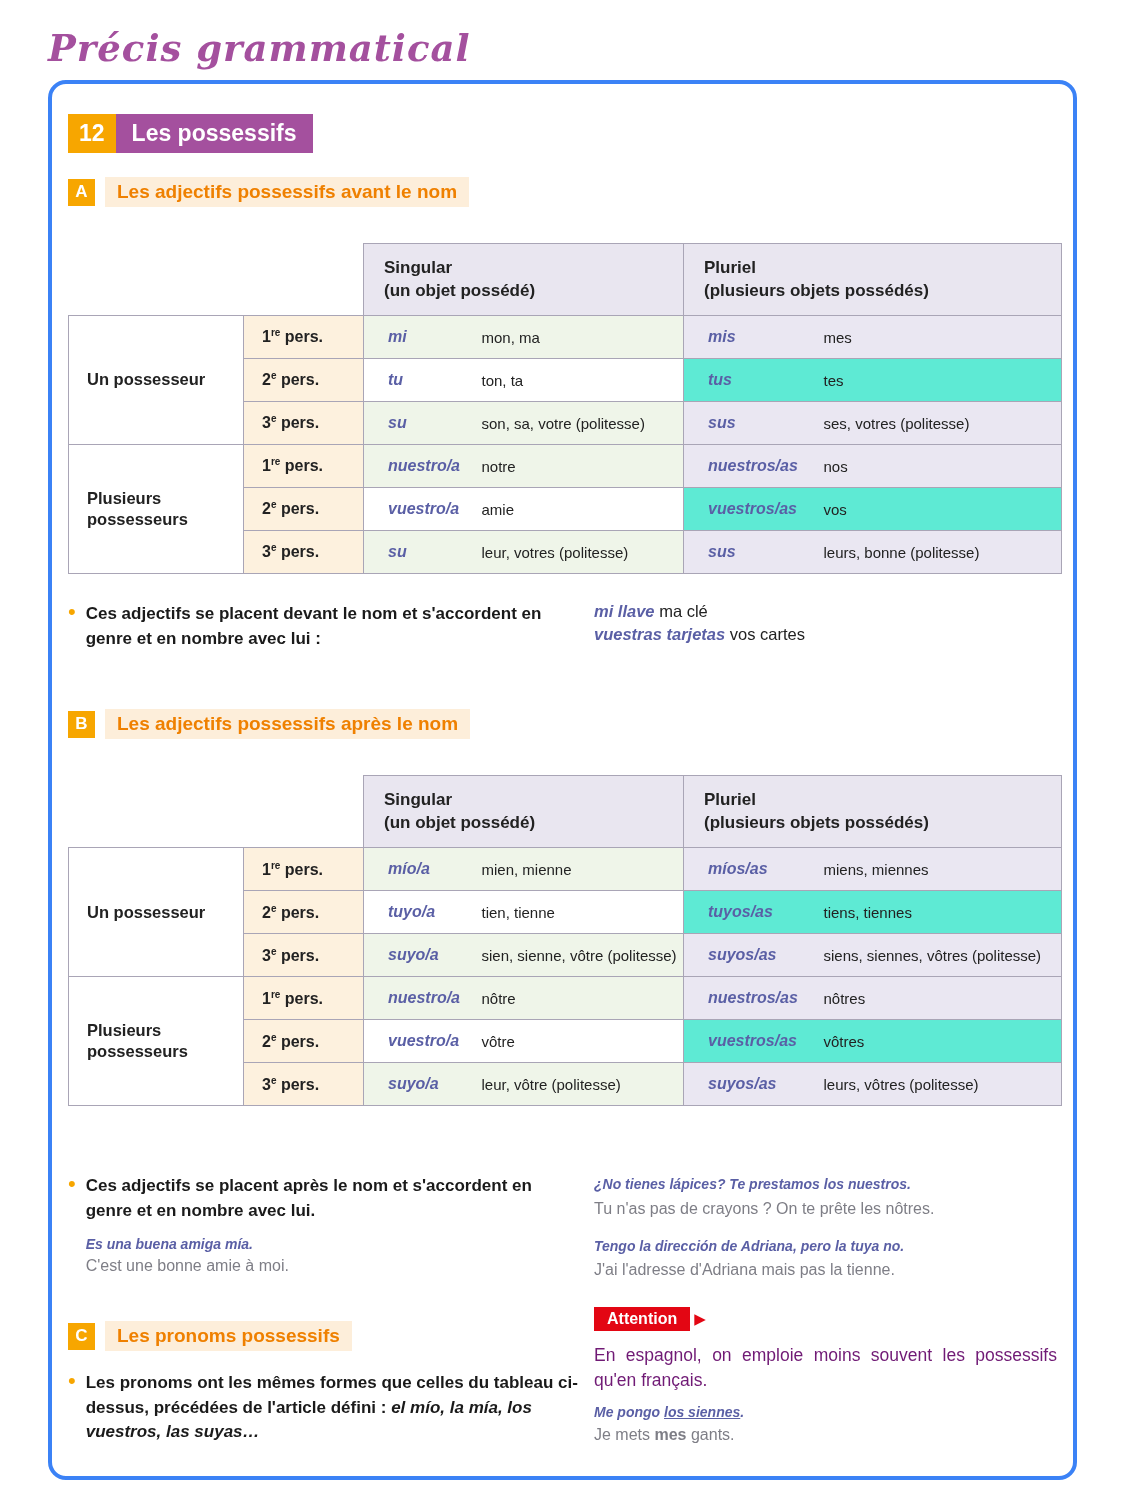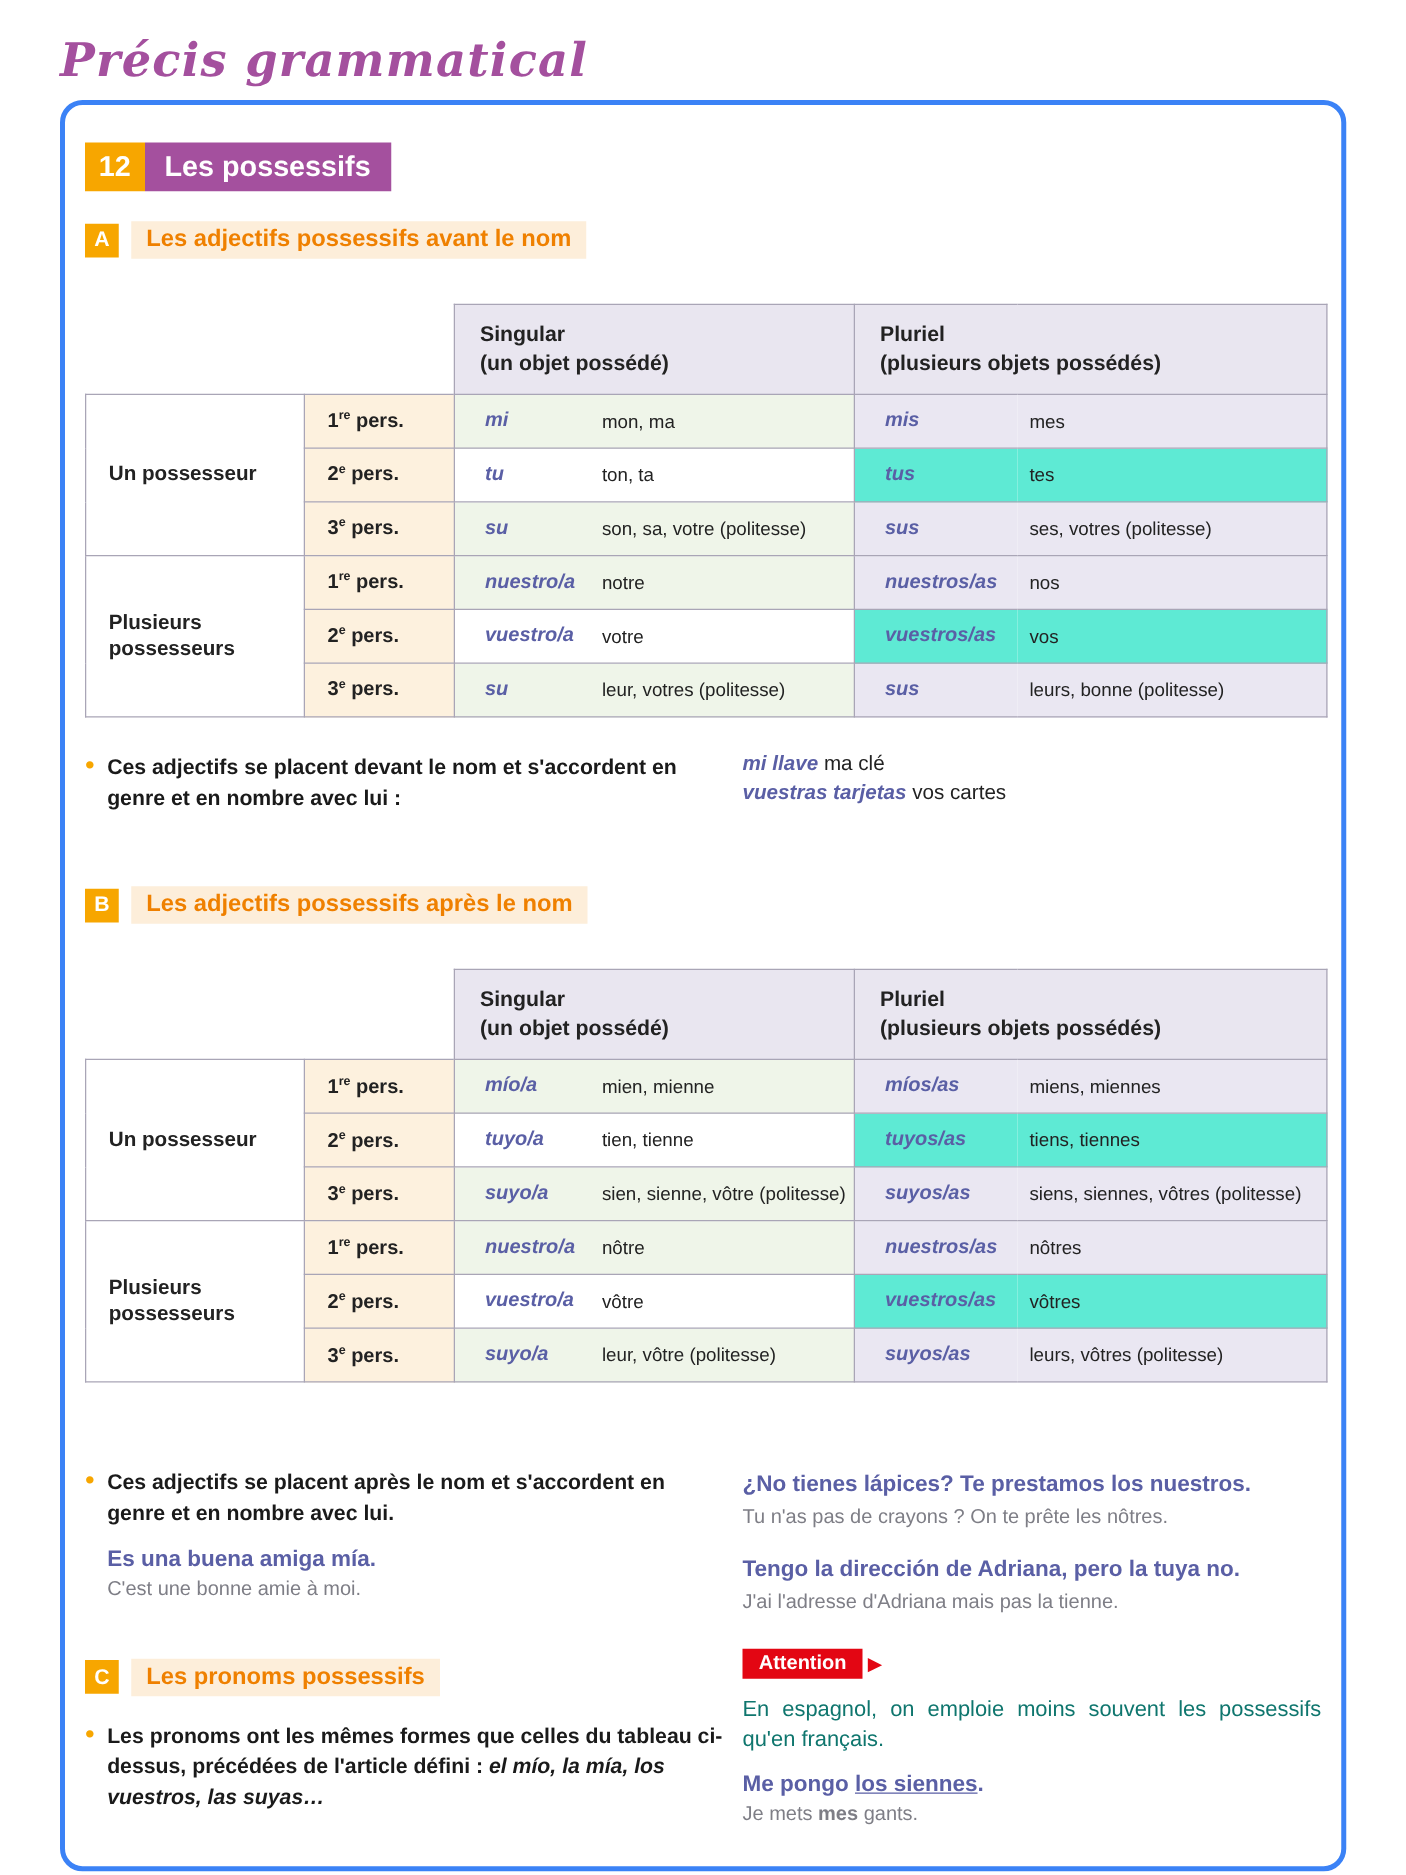--- a/index.html
+++ b/index.html
@@ -60,41 +60,41 @@
   tr.tint .c-pl { background: #eae7f2; }
   tr.plain .c-sg { background: #ffffff; }
   tr.plain .c-pl { background: #5eead4; }
   
   .notes-row { display: flex; margin-top: 28px; }
   .note-left { width: 512px; flex: 0 0 auto; }
   .note-right { flex: 1; margin-left: 14px; }
   .bullet-line { display: flex; gap: 10px; }
   .dot { color: #f7a600; font-size: 22px; line-height: 22px; margin-top: -1px; flex: 0 0 auto; }
   .bold-note { font-weight: bold; font-size: 17px; line-height: 1.45; color: #1a1a1a; }
-  .es-line { color: #5a5fa5; font-weight: bold; font-size: 18px; line-height: 1.45; }
+  .es-line { color: #5a5fa5; font-weight: bold; font-style: italic; font-size: 14px; line-height: 1.45; }
   .gray-line { color: #7e7e86; font-size: 16px; line-height: 1.45; }
   .ex-line { margin-bottom: 4px; font-size: 16.5px; }
   .ex-line .es-ex { color: #5a5fa5; font-weight: bold; font-style: italic; }
   .ex-line .fr-ex { color: #222; }
   .bi { font-style: italic; }
   .ul { text-decoration: underline; }
   
   .lower { display: flex; margin-top: 68px; }
   .col-left { width: 512px; flex: 0 0 auto; }
   .col-right { flex: 1; margin-left: 14px; }
   .col-left .es-line { margin-top: 10px; }
   .sec-c { margin-top: 44px; margin-bottom: 20px; }
   .ex-block .es-line { margin-bottom: 2px; }
   .ex-block .gray-line { margin-bottom: 16px; }
   
   .attention { margin-top: 26px; }
   .att-header { display: flex; align-items: center; gap: 4px; margin-bottom: 12px; }
   .att-label { background: #e30613; color: #fff; font-weight: bold; font-size: 16px; padding: 3px 13px; }
   .att-arrow { color: #e30613; font-size: 15px; }
-  .att-text { font-size: 17.5px; line-height: 1.4; color: #0f766e; text-align: justify; margin-bottom: 10px; }
+  .att-text { font-size: 17.5px; line-height: 1.4; color: #701a75; text-align: justify; margin-bottom: 10px; }
 </style>
 </head>
 <body>
 
 <h1 class="page-title">Précis grammatical</h1>
 
 <div class="frame">
 
   <div class="chapter">
     <span class="chap-num">12</span>
@@ -155,21 +155,21 @@
         <td class="poss" rowspan="3">Plusieurs possesseurs</td>
         <td class="person"><span>1</span><sup>re</sup><span> pers.</span></td>
         <td class="c-es c-sg"><span class="es-word">nuestro/a</span></td>
         <td class="c-fr c-sg">notre</td>
         <td class="c-es c-pl"><span class="es-word">nuestros/as</span></td>
         <td class="c-fr c-pl">nos</td>
       </tr>
       <tr class="plain">
         <td class="person"><span>2</span><sup>e</sup><span> pers.</span></td>
         <td class="c-es c-sg"><span class="es-word">vuestro/a</span></td>
-        <td class="c-fr c-sg">votre</td>
+        <td class="c-fr c-sg">amie</td>
         <td class="c-es c-pl"><span class="es-word">vuestros/as</span></td>
         <td class="c-fr c-pl">vos</td>
       </tr>
       <tr class="tint">
         <td class="person"><span>3</span><sup>e</sup><span> pers.</span></td>
         <td class="c-es c-sg"><span class="es-word">su</span></td>
         <td class="c-fr c-sg">leur, votres (politesse)</td>
         <td class="c-es c-pl"><span class="es-word">sus</span></td>
         <td class="c-fr c-pl">leurs, bonne (politesse)</td>
       </tr>

